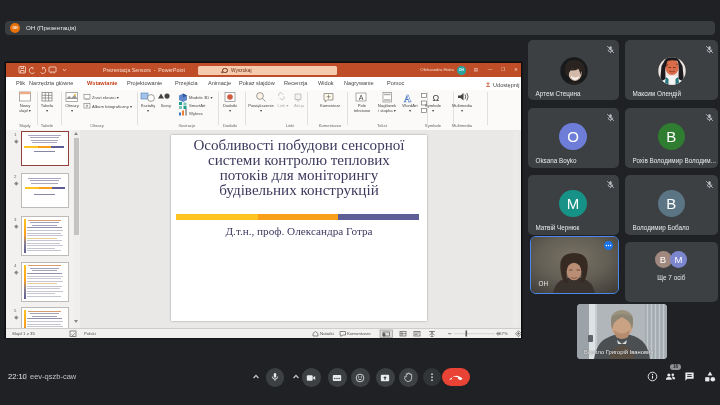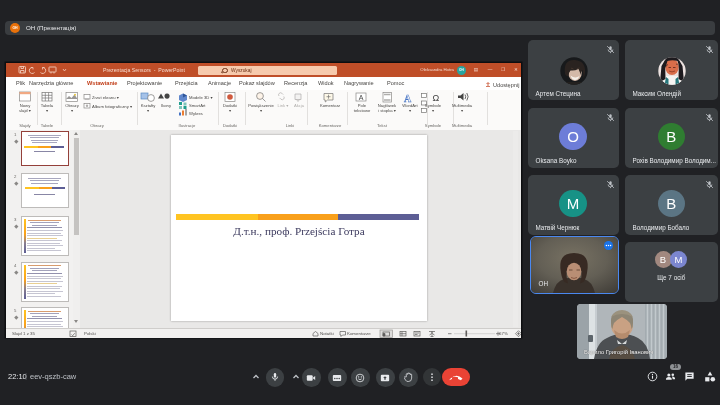--- a/index.html
+++ b/index.html
@@ -259,24 +259,25 @@
       <div class="abs" style="left:12px;top:20px;width:21px;height:1.5px;background:#8886a5;"></div>
     </div>
     <div class="thumb ctn" style="top:86.5px;height:38px;"></div>
     <div class="thumb ctn" style="top:132px;height:38px;"></div>
     <div class="thumb ctn" style="top:177.5px;height:38px;"></div>
     <div id="thumbscroll" class="abs"></div>
     <div class="abs" style="left:68px;top:2.5px;width:0;height:0;border-left:2.2px solid transparent;border-right:2.2px solid transparent;border-bottom:3px solid #8a8886;"></div>
     <div class="abs" style="left:67.5px;top:8px;width:5.5px;height:97px;background:#c5c3c1;"></div>
     <div class="abs" style="left:68px;top:190px;width:0;height:0;border-left:2.2px solid transparent;border-right:2.2px solid transparent;border-top:3px solid #8a8886;"></div>
     <div id="slide" class="abs">
+      <div class="title abs">Особливості побудови сенсорної<br>системи контролю теплових<br>потоків для моніторингу<br>будівельних конструкцій</div>
       <div class="bar abs" style="left:5px;width:82px;background:#ffc421;"></div>
       <div class="bar abs" style="left:87px;width:80px;background:#f9a01b;"></div>
       <div class="bar abs" style="left:167px;width:81px;background:#5d5e95;"></div>
-      <div class="sub abs">Д.т.н., проф. Przejścia Готра</div>
+      <div class="sub abs">Д.т.н., проф. Олександра Готра</div>
     </div>
     <div id="vscroll" class="abs"></div>
   </div>
   <div id="status" class="abs">
     <span style="left:6px;">Slajd 1 z 35</span>
     <span style="left:78px;">Polski</span>
     <span style="left:314px;">Notatki</span>
     <span style="left:341px;">Komentarze</span>
     <span style="left:493px;">67%</span>
     <svg class="abs" style="left:0;top:0;" width="515" height="10" viewBox="0 0 515 10">

